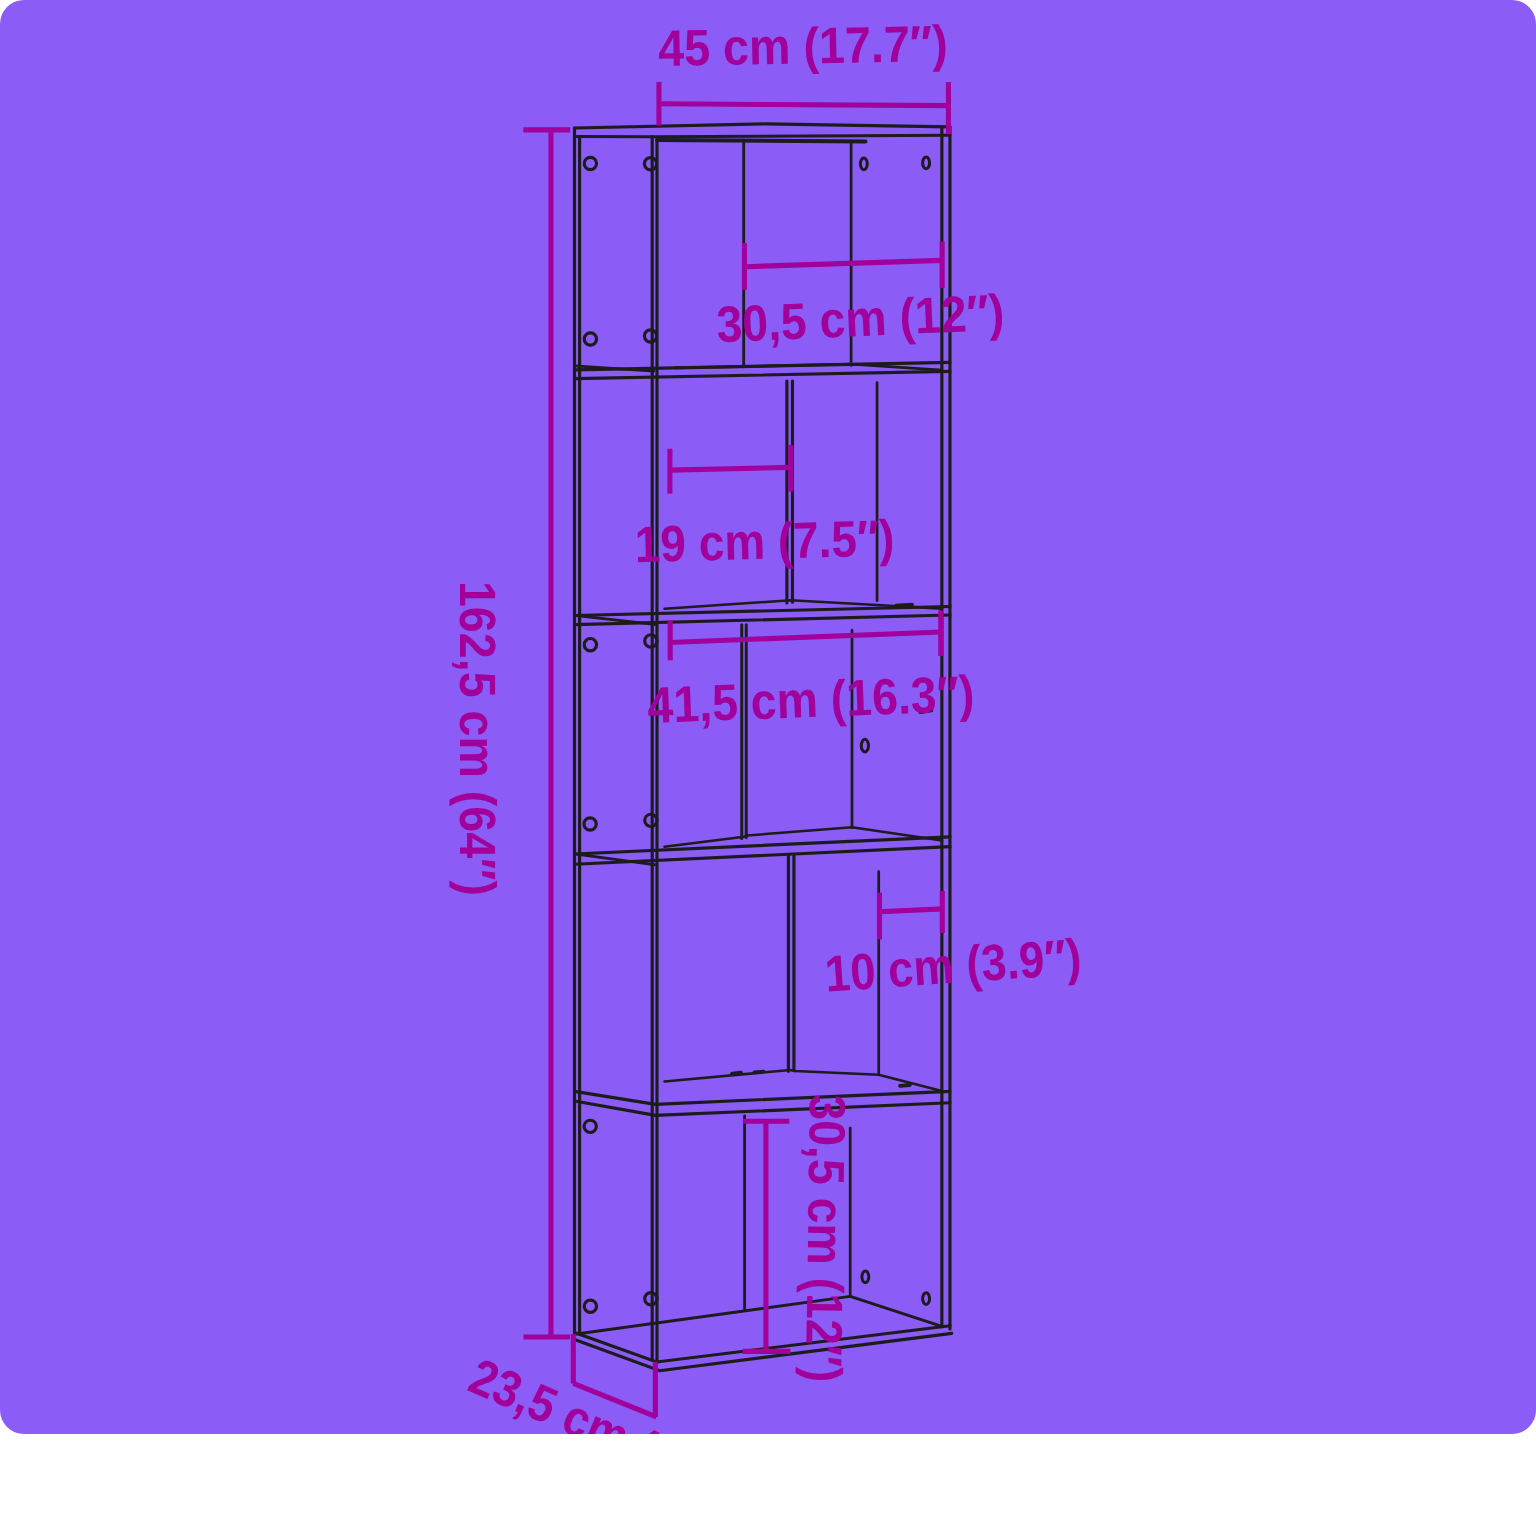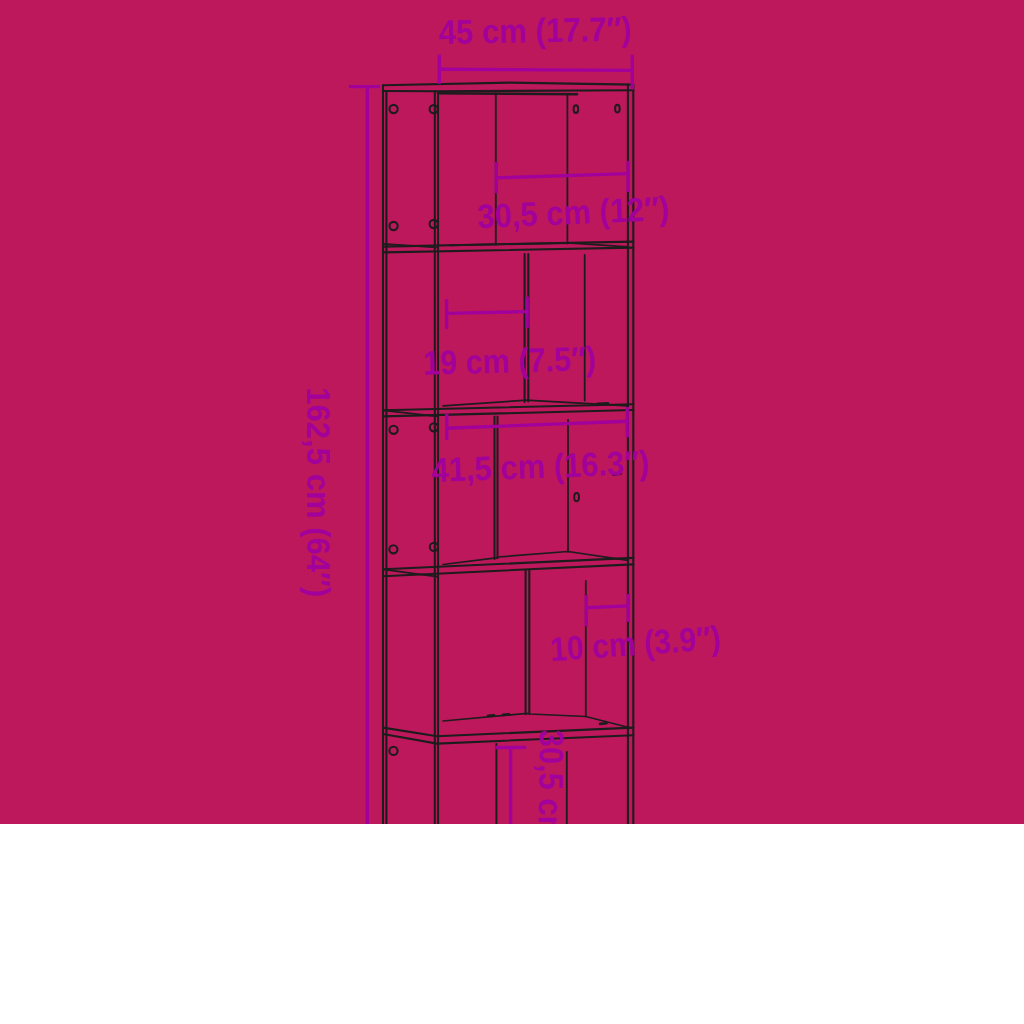--- a/index.html
+++ b/index.html
@@ -1,16 +1,16 @@
 <!DOCTYPE html>
 <html><head>
 <meta charset="utf-8">
 <style>
   html,body{margin:0;padding:0;background:#ffffff;}
-  .wrap{width:1024px;height:824px;position:relative;background:#be185d;}
+  .wrap{width:1024px;height:956px;position:relative;background:#8b5cf6;border-radius:16px;}
   text{font-family:"Liberation Sans",sans-serif;font-weight:bold;fill:#a2009a;}
 </style>
 </head>
 <body>
 <div class="wrap">
 <svg width="1024" height="1024" viewBox="0 0 1024 1024">
 <g stroke="#1c1c1c" stroke-width="2.1" fill="none" stroke-linecap="round">
 
   <g>
     <line x1="383" y1="85.3" x2="383" y2="888.5"></line>

